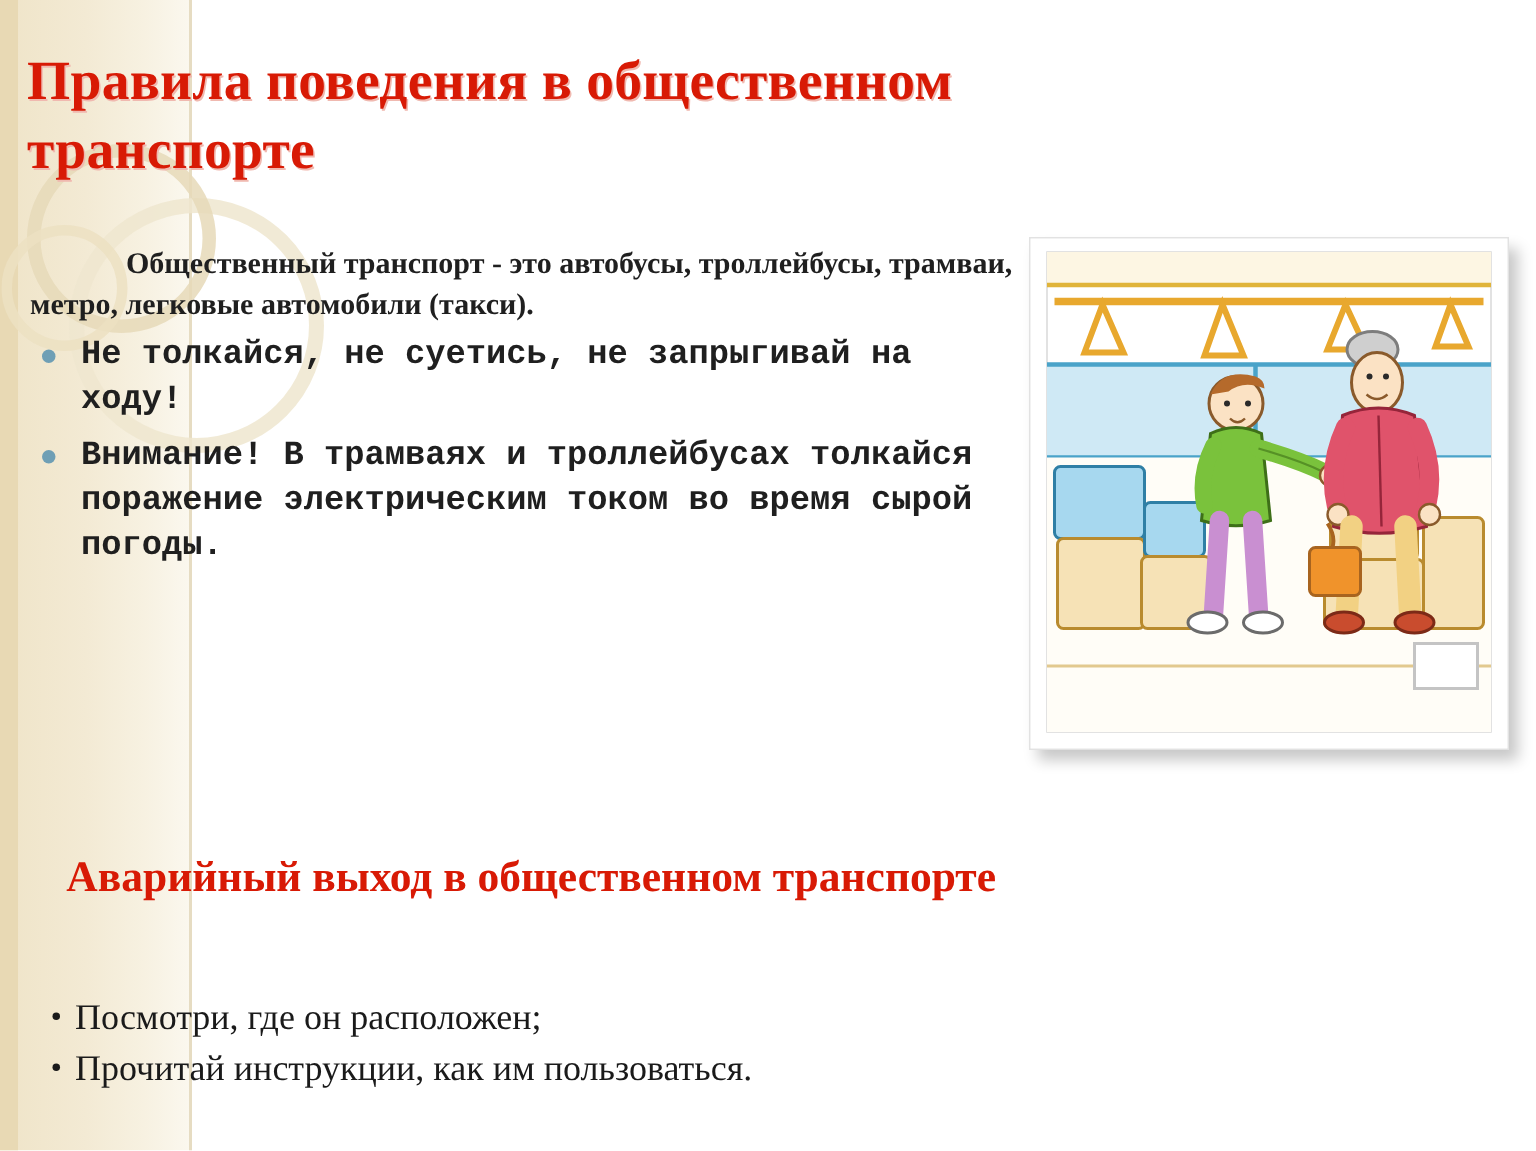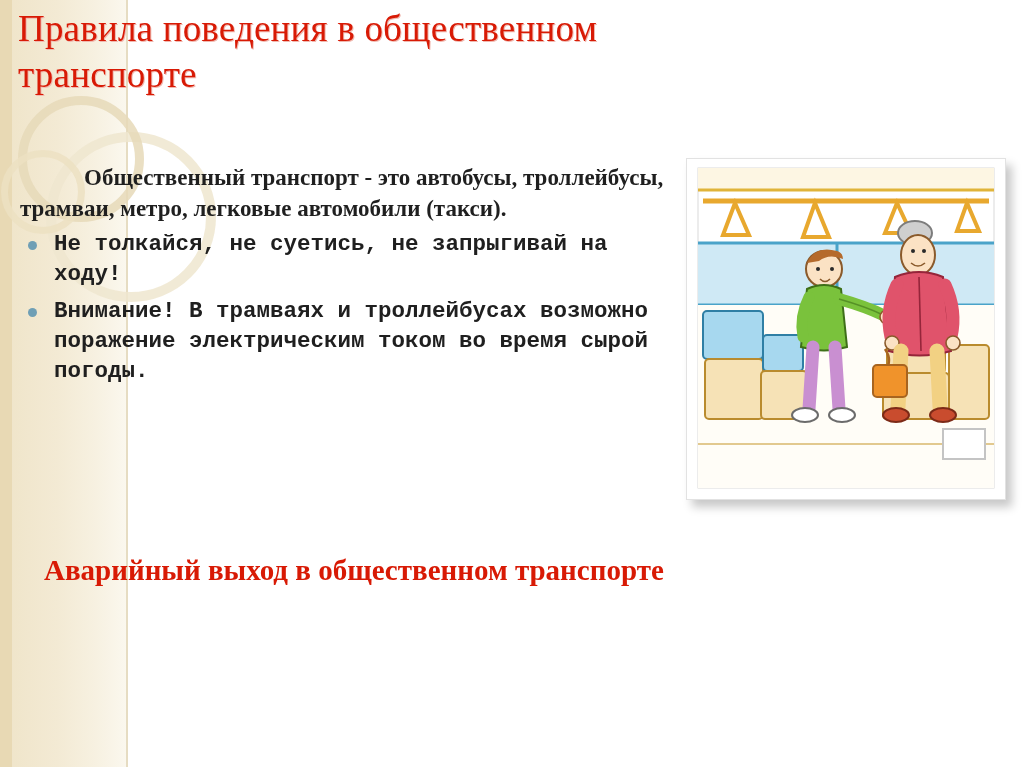--- a/index.html
+++ b/index.html
@@ -71,42 +71,42 @@
     width: 70px;
     height: 70px;
     border-color: #ece0c2;
     border-width: 7px;
   }
 
   
   .title {
     position: absolute;
     left: 18px;
-    top: 6px;
+    top: 32px;
     width: 700px;
     font-family: "Liberation Serif", serif;
-    font-weight: normal;
+    font-weight: bold;
     font-size: 37px;
     line-height: 1.25;
     color: #d81a05;
     text-shadow: 1px 1px 0 #f0b9b0;
     letter-spacing: 0.2px;
   }
 
   
   .body-col {
     position: absolute;
     left: 20px;
     top: 163px;
     width: 660px;
   }
   .intro {
     font-family: "Liberation Serif", serif;
     font-weight: bold;
-    font-size: 23px;
+    font-size: 20px;
     line-height: 1.33;
     color: #1f1f1f;
     text-indent: 64px;
     margin: 0 0 6px 0;
   }
   .bullets {
     list-style: none;
     margin: 0;
     padding: 0;
   }
@@ -127,28 +127,28 @@
     width: 9px;
     height: 9px;
     border-radius: 50%;
     background: #6f9fb5;
   }
 
   
   .sub-title {
     position: absolute;
     left: 44px;
-    top: 552px;
+    top: 567px;
     width: 620px;
     font-family: "Liberation Serif", serif;
     font-weight: bold;
     font-size: 29px;
     line-height: 1.3;
     color: #d81a05;
-    text-align: left;
+    text-align: right;
   }
 
   
   .bottom-list {
     position: absolute;
     left: 34px;
     top: 662px;
     width: 720px;
     list-style: none;
     margin: 0;
@@ -205,27 +205,37 @@
 
   <div class="body-col">
     <p class="intro">Общественный транспорт - это автобусы, троллейбусы, трамваи, метро, легковые автомобили (такси).</p>
     <ul class="bullets">
       <li>
         <span class="dot"></span>
         <span>Не толкайся, не суетись, не запрыгивай на ходу!</span>
       </li>
       <li>
         <span class="dot"></span>
-        <span>Внимание! В трамваях и троллейбусах возможно поражение электрическим током во время сырой погоды.</span>
+        <span>Внимание! В трамваях и троллейбусах толкайся поражение электрическим током во время сырой погоды.</span>
       </li>
     </ul>
   </div>
 
   <div class="sub-title">Аварийный выход в общественном транспорте</div>
 
+  <ul class="bottom-list">
+    <li>
+      <span class="sq"></span>
+      <span>Посмотри, где он расположен;</span>
+    </li>
+    <li>
+      <span class="sq"></span>
+      <span>Прочитай  инструкции, как им пользоваться.</span>
+    </li>
+  </ul>
 
   <div class="picture">
     <svg width="318" height="340" viewBox="0 0 318 340" xmlns="http://www.w3.org/2000/svg">
       <rect x="0" y="0" width="318" height="340" fill="#ffffff"></rect>
 
       <rect x="11" y="9" width="296" height="320" fill="#ffffff" stroke="#d9d9d9" stroke-width="1"></rect>
 
       <rect x="11" y="9" width="296" height="22" fill="#fdf6e3"></rect>
       <line x1="11" y1="31" x2="307" y2="31" stroke="#e0b43a" stroke-width="3"></line>
 

